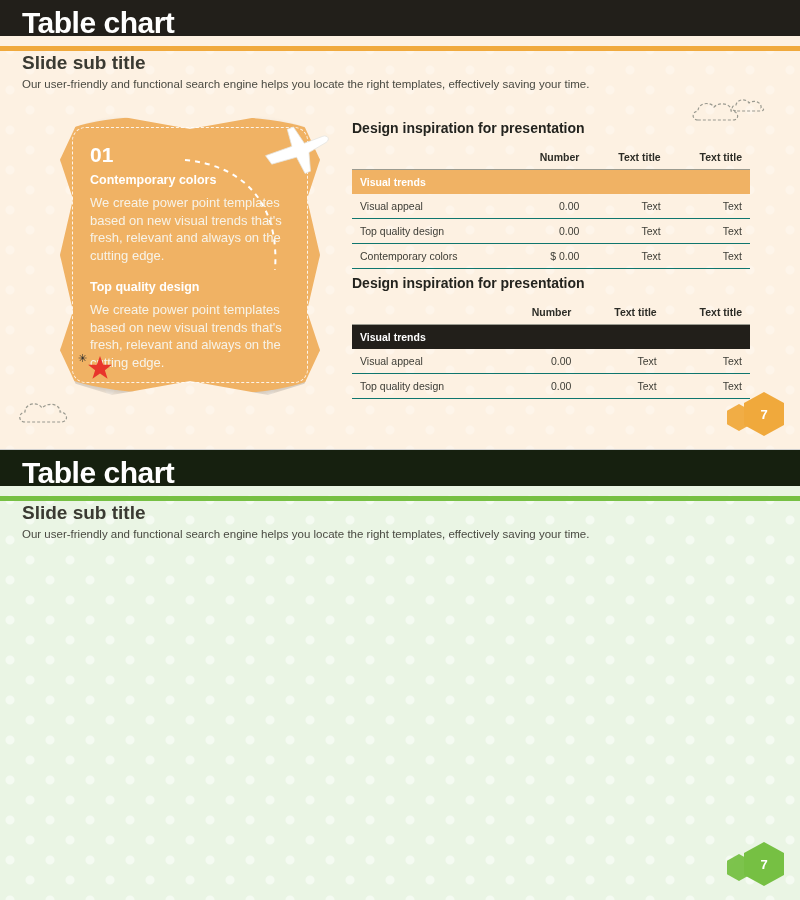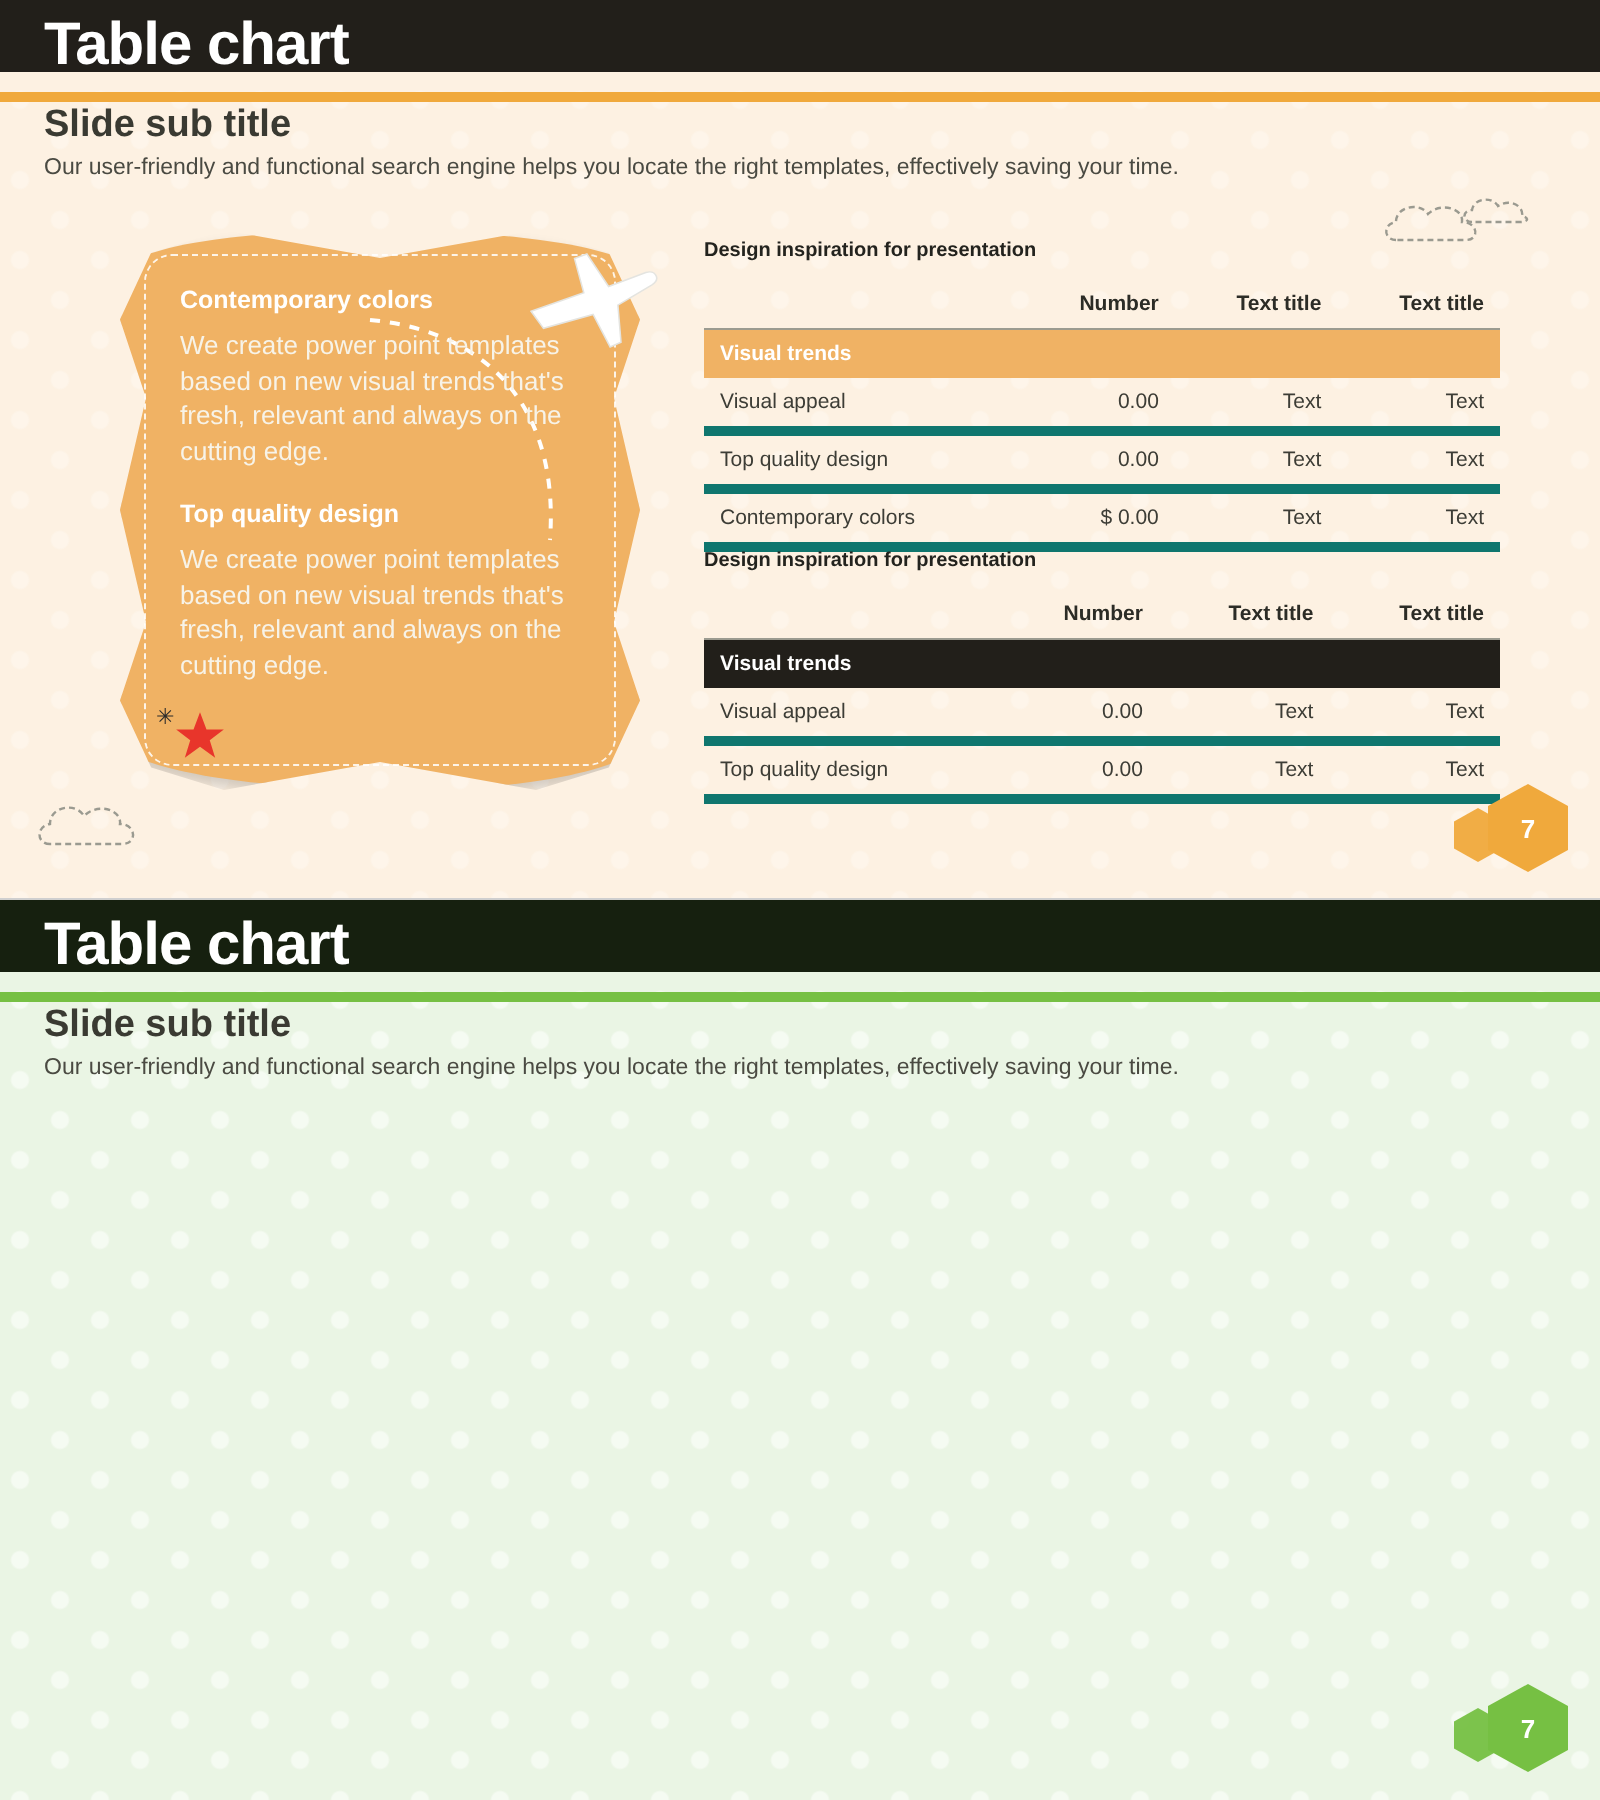--- a/index.html
+++ b/index.html
@@ -134,41 +134,41 @@
     color: #2b2b2b; font-size: 11px;
   }
 
   
   .cloud { position: absolute; pointer-events: none; }
 
   
   .tablezone { position: absolute; left: 352px; top: 120px; width: 398px; }
   .tablezone.second { top: 275px; }
   .table-title {
-    font-size: 10px; font-weight: bold; color: #23231e;
+    font-size: 14px; font-weight: bold; color: #23231e;
     margin: 0 0 10px 0;
   }
   table.t {
     width: 398px;
     border-collapse: collapse;
     font-size: 10.5px;
     color: #3d3d36;
   }
   table.t th {
     font-weight: bold;
     font-size: 10.5px;
     padding: 5px 8px 6px 8px;
     border-bottom: 1px solid #9b9b90;
     text-align: right;
     color: #2c2c26;
   }
   table.t th.first { text-align: left; border-bottom: 1px solid #9b9b90; }
   table.t td {
     padding: 6px 8px;
-    border-bottom: 5px solid #0f766e;
+    border-bottom: 1px solid #0f766e;
     text-align: right;
   }
   table.t td.first { text-align: left; }
   tr.band td {
     background: #f0b264;
     color: #ffffff;
     font-weight: bold;
     border-bottom: none;
   }
   tr.band-dark td {
@@ -232,20 +232,21 @@
       <div class="blob-dash"></div>
 
       <svg class="plane" viewBox="0 0 100 80">
         <path d="M12 46 L46 34 L40 12 L48 9 L62 30 L86 21 C92 19 96 25 90 29 L68 42 L70 66 L63 69 L52 48 L20 57 Z" fill="#ffffff" stroke="#e4e4e0" stroke-width="1"></path>
       </svg>
       <svg style="position:absolute; left:120px; top:40px;" width="130" height="130" viewBox="0 0 130 130">
         <path d="M5 5 C60 10 100 45 95 115" fill="none" stroke="#ffffff" stroke-width="2" stroke-dasharray="5,5"></path>
       </svg>
 
       <div class="blob-content">
+        <div class="blob-num">01</div>
         <div class="blob-head">Contemporary colors</div>
         <div class="blob-body">We create power point templates based on new visual trends that's fresh, relevant and always on the cutting edge.</div>
         <div class="blob-head">Top quality design</div>
         <div class="blob-body">We create power point templates based on new visual trends that's fresh, relevant and always on the cutting edge.</div>
       </div>
 
       <div class="star-small">✳</div>
       <svg class="star" viewBox="0 0 24 24">
         <path d="M12 1 L15 9 L23 9 L16.5 14 L19 22 L12 17 L5 22 L7.5 14 L1 9 L9 9 Z" fill="#e8352b"></path>
       </svg>

